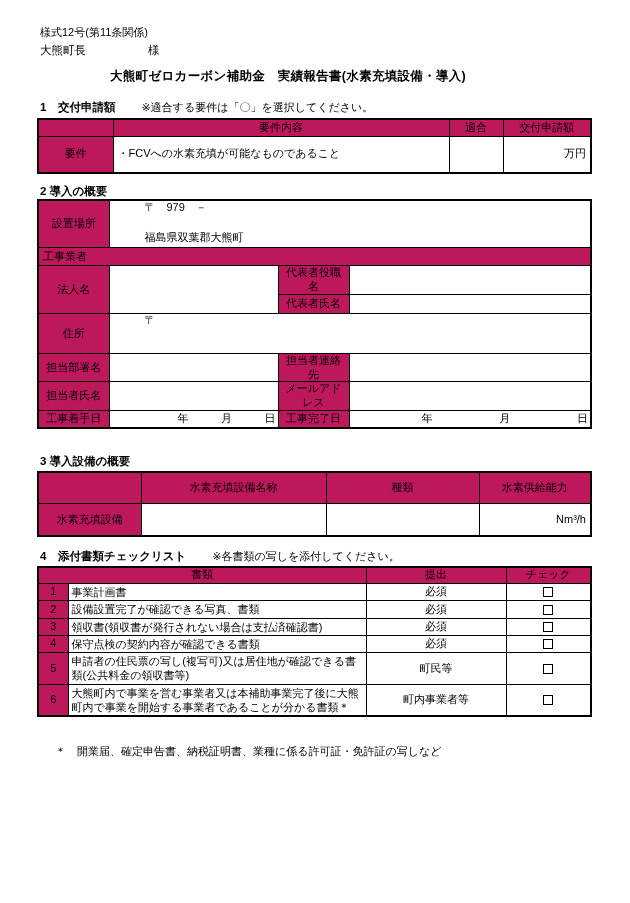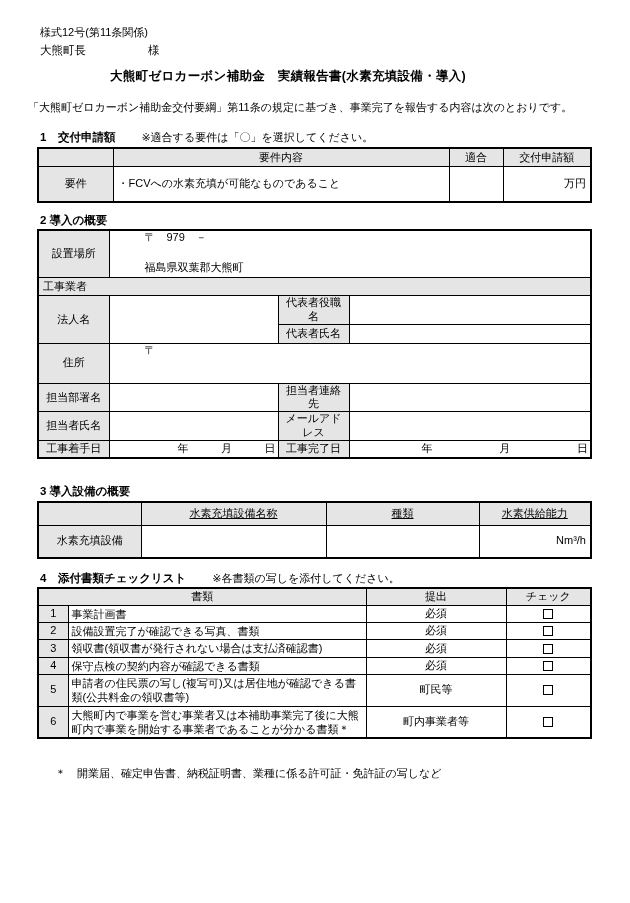--- a/index.html
+++ b/index.html
@@ -30,21 +30,21 @@
     border: 2px solid #000;
   }
   td {
     border: 1px solid #000;
     font-size: 11px;
     padding: 0 4px;
     vertical-align: middle;
     overflow: hidden;
     white-space: normal;
   }
-  .gray { background: #e5e5e5; }
+  .gray { background: #be185d; }
   .c { text-align: center; }
   .r { text-align: right; }
   .top { vertical-align: top; padding-left: 35px; }
 
   
   .t1 { margin-top: 3px; width: 553px; }
   .t1 .hrow { height: 18px; }
   .t1 .drow { height: 36px; }
 
   
@@ -56,21 +56,21 @@
   .t2 .r-small { height: 17px; }
   .t2 .r-date  { height: 18px; }
   .loc-line { height: 15px; }
   .loc-gap  { height: 15px; }
   .date-cell { display: flex; justify-content: space-between; align-items: center; }
   .date-cell-left  { padding-left: 68px; padding-right: 2px; }
   .date-cell-right { padding-left: 72px; padding-right: 2px; }
 
   
   .t3 { margin-top: 2px; width: 553px; }
-  .t3 .hrow { height: 24px; text-decoration: underline; }
+  .t3 .hrow { height: 32px; }
   .t3 .drow { height: 32px; }
 
   
   .t4 { margin-top: 2px; width: 553px; }
   .t4 .hrow { height: 17px; }
   .t4 .srow { height: 17px; }
   .t4 .drow2 { height: 30px; }
   .t4 td.doc { padding: 1px 3px; line-height: 1.3; }
 
   .checkbox {
@@ -93,21 +93,20 @@
 <div class="page">
 
   <div class="form-number">様式12号(第11条関係)</div>
 
   <div class="addressee-line">
     <span>大熊町長</span><span class="addressee-honorific">様</span>
   </div>
 
   <div class="doc-title">大熊町ゼロカーボン補助金　実績報告書(水素充填設備・導入)</div>
 
-  <p class="intro">「大熊町ゼロカーボン補助金交付要綱」第11条の規定に基づき、事業完了を報告する内容は次のとおりです。</p>
 
   <div class="section-heading mt-s1">
     <span>1　交付申請額</span><span class="section-note">※適合する要件は「〇」を選択してください。</span>
   </div>
 
   <table class="t1">
     <colgroup>
         <col style="width:75px">
         <col style="width:336px">
         <col style="width:54px">

